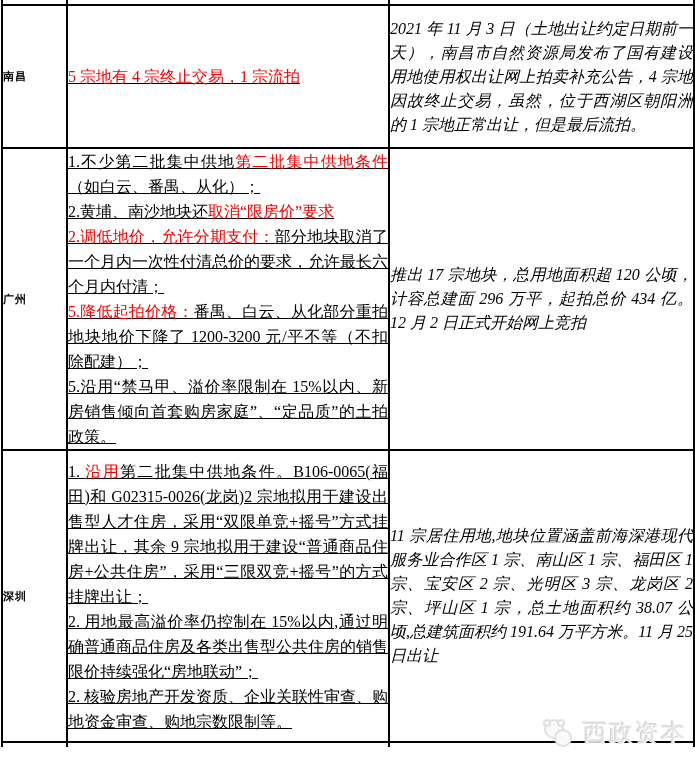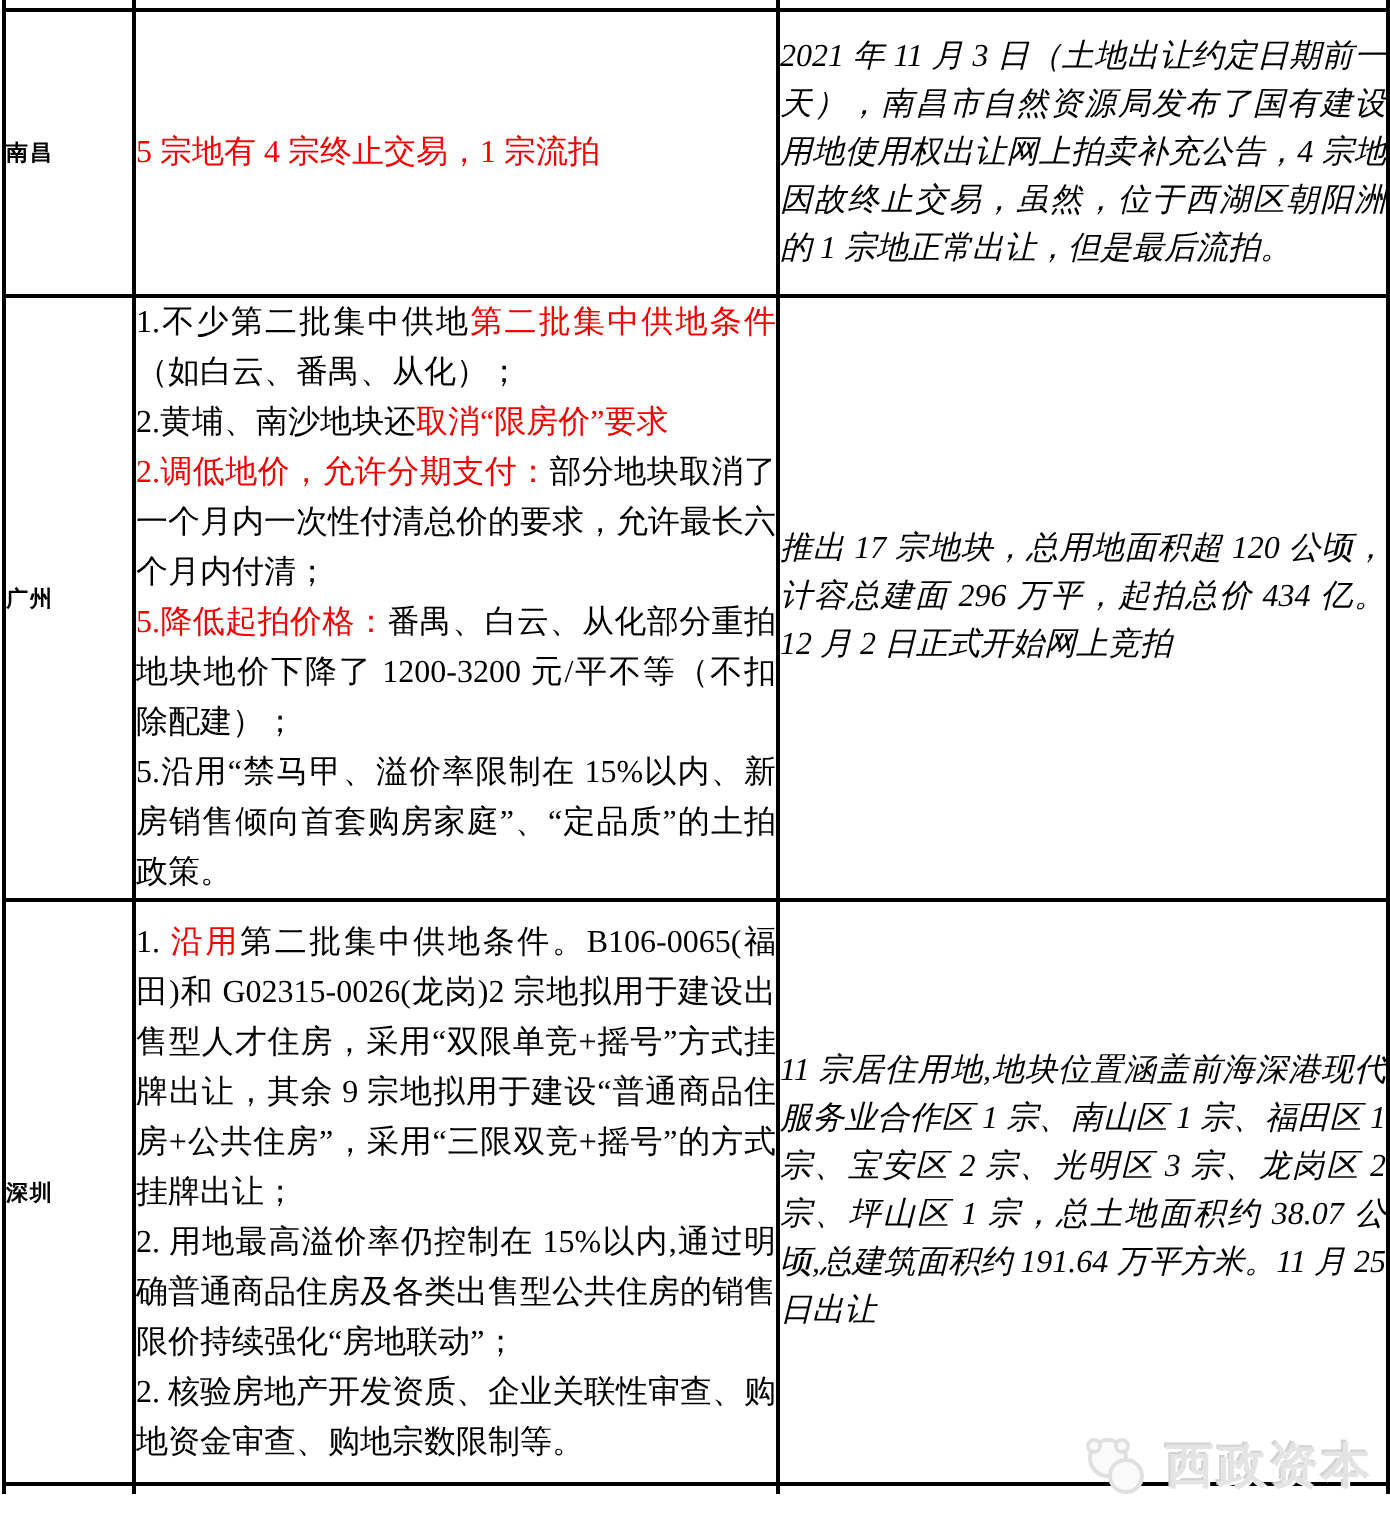--- a/index.html
+++ b/index.html
@@ -41,20 +41,21 @@
     color: #000000;
     letter-spacing: 1px;
   }
   td.mid-cell {
     width: 317px;
     vertical-align: middle;
     padding: 2px 5px 2px 7px;
     font-size: 16px;
     line-height: 25px;
     color: #000000;
+    text-decoration: underline;
   }
   td.right-cell {
     width: 296px;
     vertical-align: middle;
     padding: 2px 7px 2px 8px;
     font-size: 16px;
     line-height: 24px;
     color: #000000;
     font-style: italic;
   }
@@ -70,21 +71,21 @@
     position: absolute;
     right: 8px;
     bottom: 16px;
     display: flex;
     align-items: center;
     gap: 6px;
     pointer-events: none;
   }
   .wm-text {
     font-size: 24px;
-    font-weight: bold;
+    font-weight: normal;
     color: #e4e4e4;
     letter-spacing: 2px;
     text-shadow: 1px 1px 0 #ffffff, -1px -1px 0 #d2d2d2;
     font-family: "Liberation Serif", "DejaVu Serif", serif;
   }
 </style>
 </head>
 <body>
 
 <div class="page">

